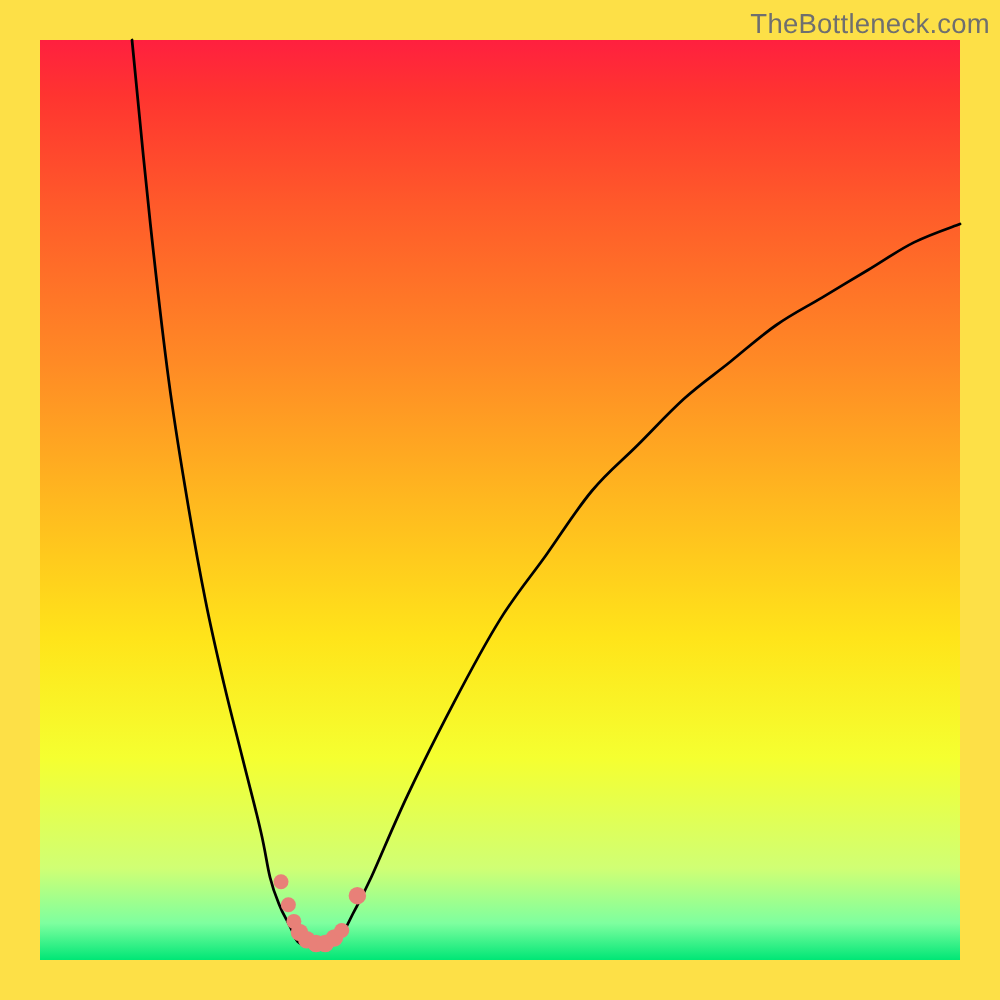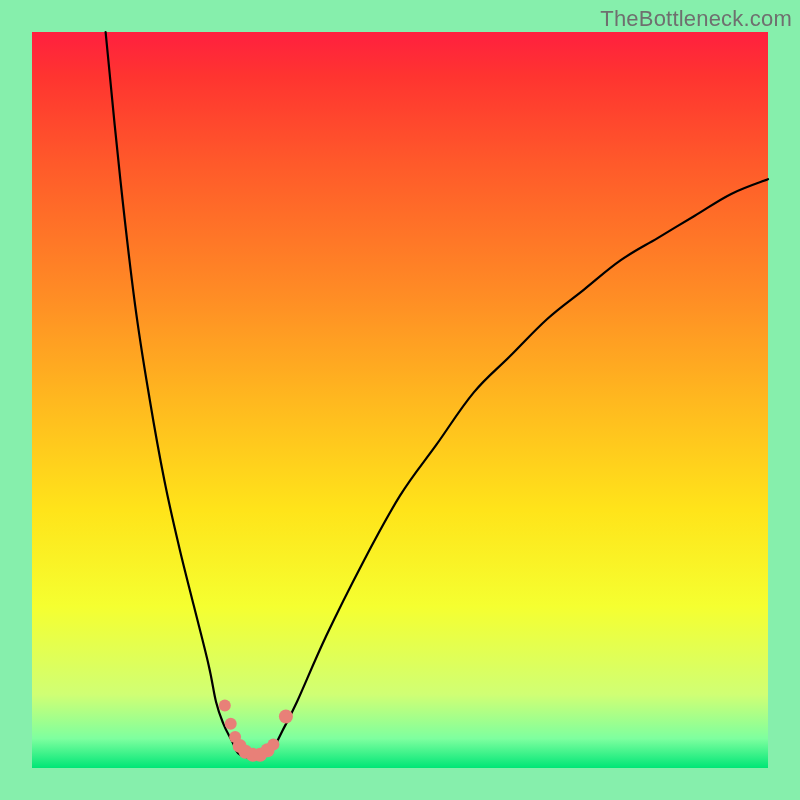--- a/index.html
+++ b/index.html
@@ -10,21 +10,21 @@
     background: #000;
     overflow: hidden;
     font-family: Arial, Helvetica, sans-serif;
   }
   .frame {
     position: absolute;
     left: 0;
     top: 0;
     width: 800px;
     height: 800px;
-    background: #86efac;
+    background: #fde047;
   }
   .plot {
     position: absolute;
     left: 32px;
     top: 32px;
     width: 736px;
     height: 736px;
     
     background: linear-gradient(to bottom,
       #ff203f 0%,

